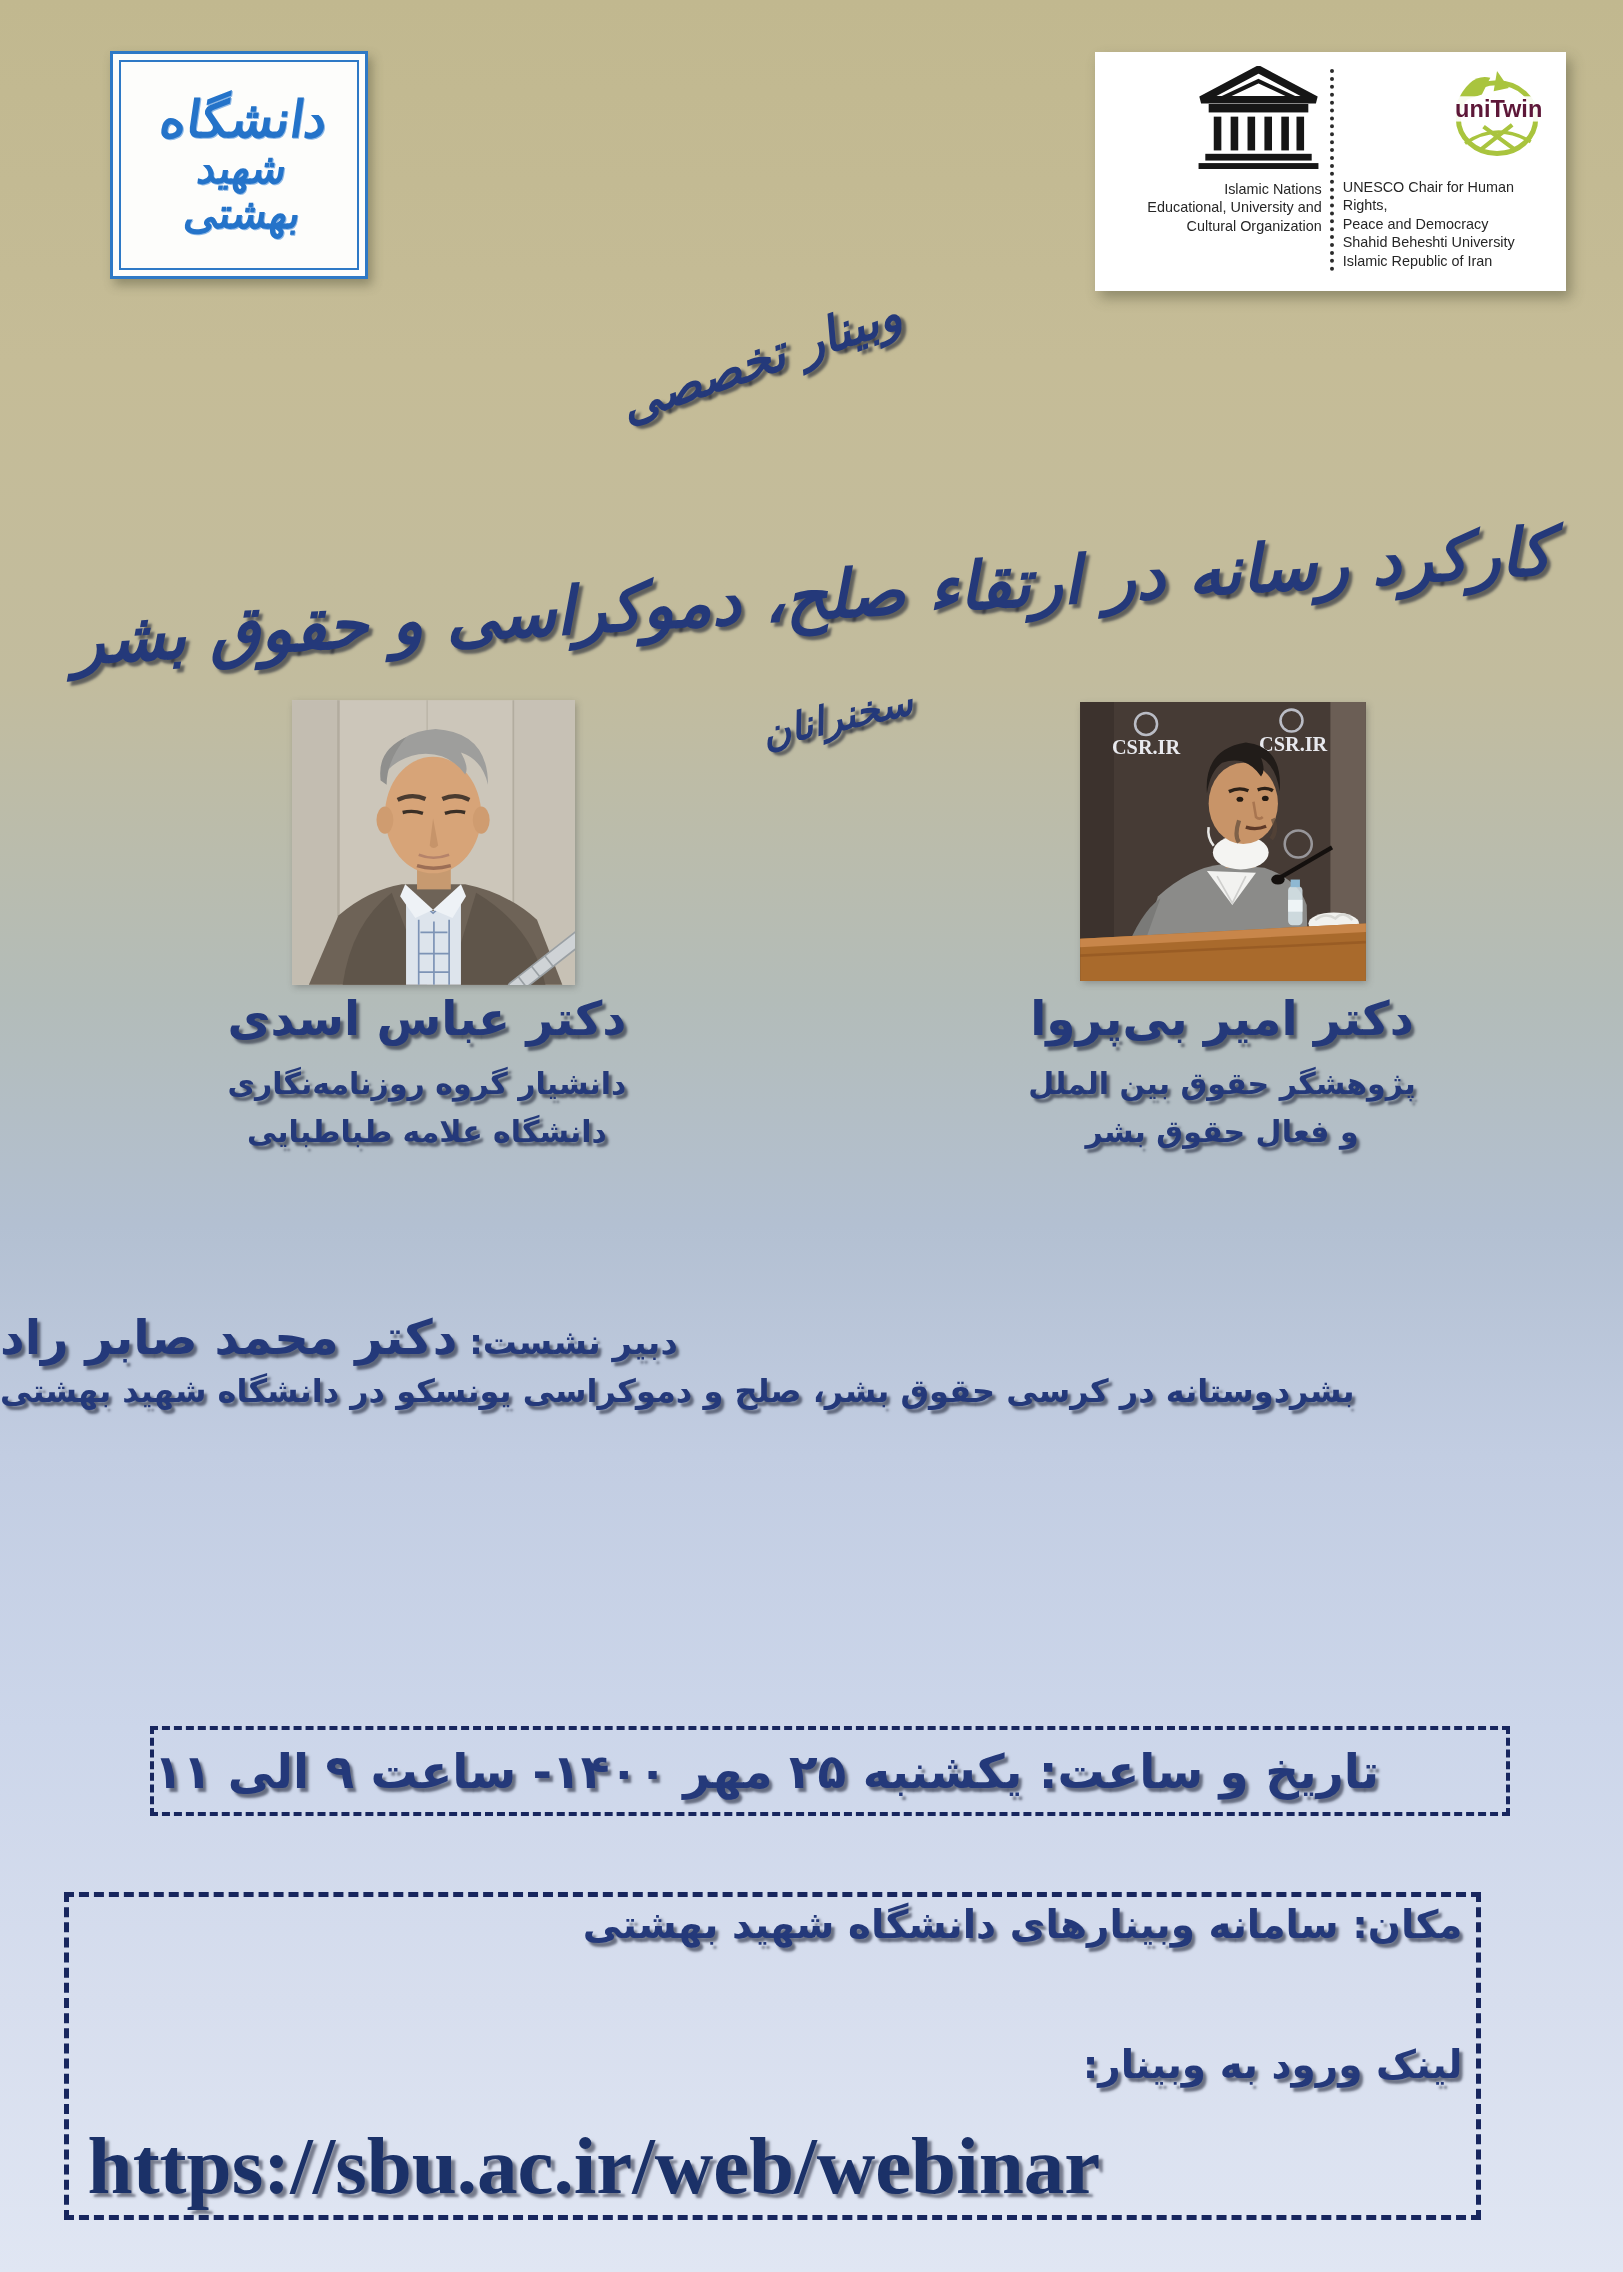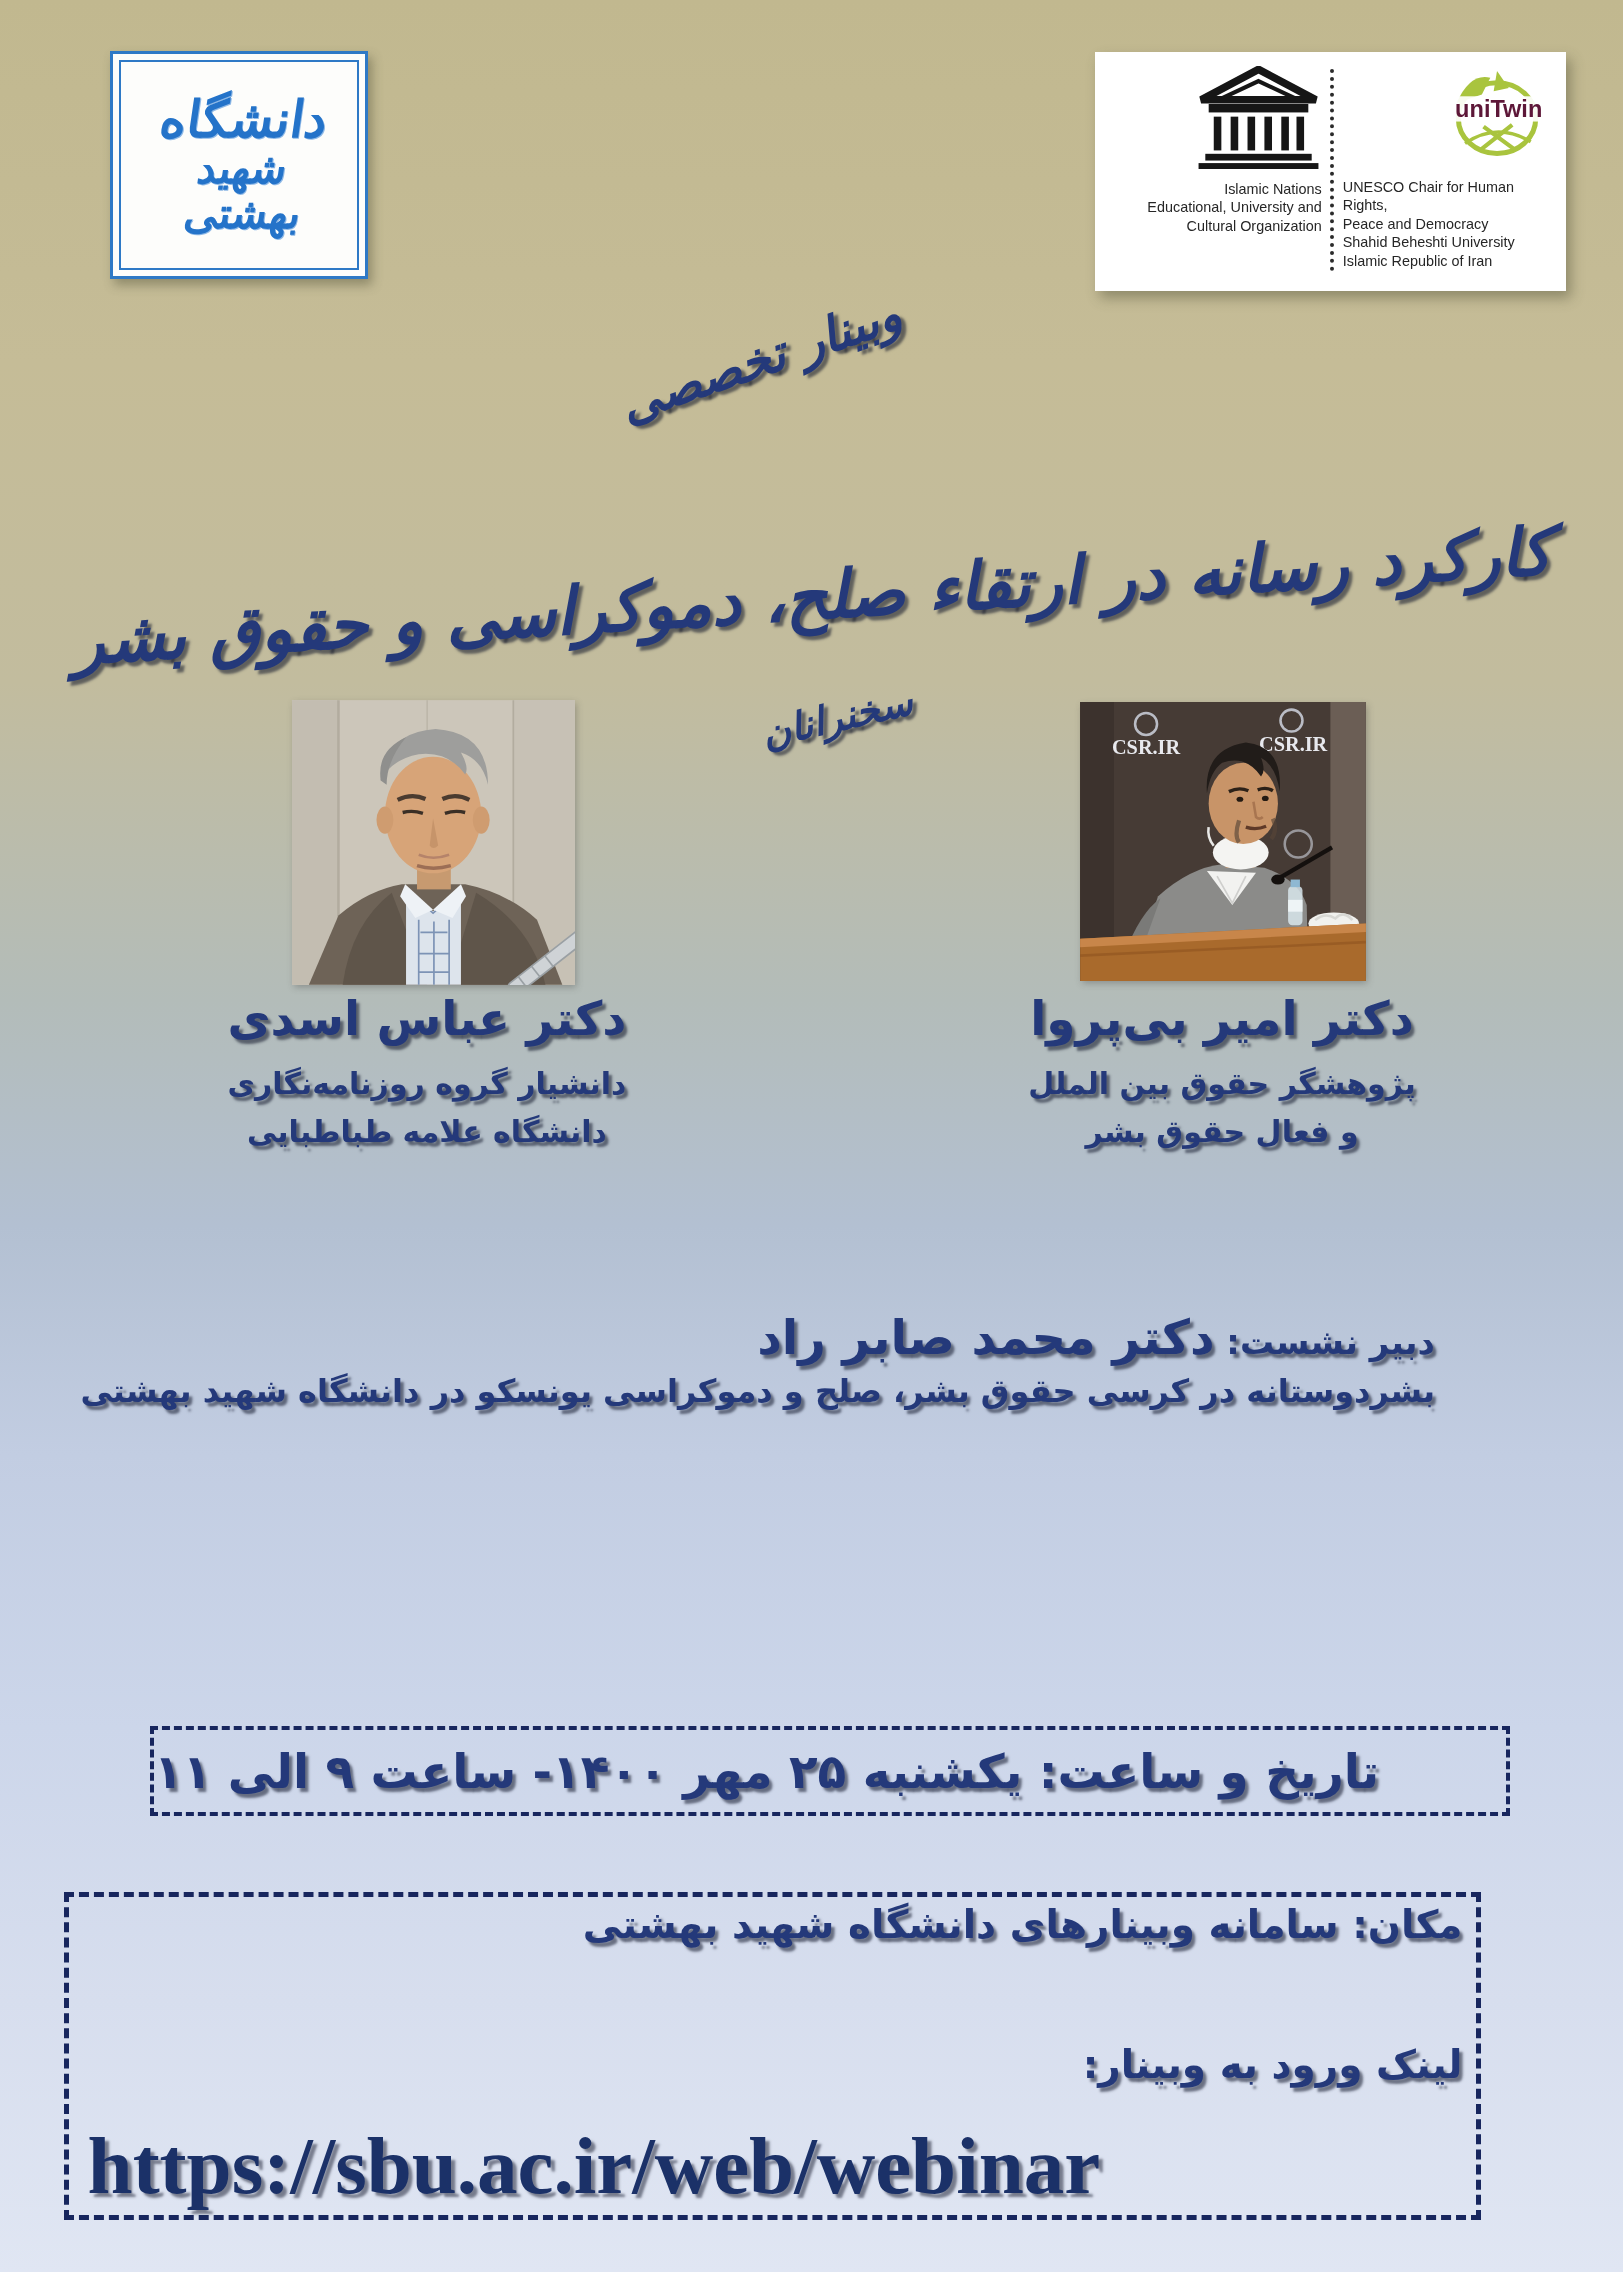--- a/index.html
+++ b/index.html
@@ -66,21 +66,21 @@
     transform:rotate(-13deg);
   }
   
   .photo{position:absolute;box-shadow:1.7px 2.5px 6.8px rgba(60,60,60,.35);}
   .photo svg{display:block;}
   
   .speaker-block{position:absolute;text-align:center;direction:rtl;}
   .speaker-name{font-size:47px;font-weight:bold;margin-bottom:13.5px;}
   .speaker-line{font-size:30px;font-weight:bold;line-height:48px;}
   
-  .moderator{position:absolute;left:0;top:1309px;width:1435px;text-align:right;direction:rtl;}
+  .moderator{position:absolute;left:0;top:1309px;width:1435px;text-align:left;direction:rtl;}
   .mod-prefix{font-size:34px;font-weight:bold;}
   .mod-name{font-size:48px;font-weight:bold;}
   .mod-desc{font-size:32px;font-weight:bold;line-height:53px;margin-top:12px;}
   
   .date-box{
     position:absolute;left:150px;top:1726px;width:1360px;height:90px;
     border:4.2px dashed #17265e;box-sizing:border-box;
     display:flex;align-items:center;justify-content:flex-end;direction:rtl;
   }
   .date-text{font-size:47px;font-weight:bold;white-space:nowrap;}
@@ -271,21 +271,21 @@
     <div class="speaker-name navy shadowed">دکتر امیر بی‌پروا</div>
     <div class="speaker-line navy shadowed">پژوهشگر حقوق بین الملل</div>
     <div class="speaker-line navy shadowed">و فعال حقوق بشر</div>
   </div>
 
   <div class="moderator">
     <div>
       <span class="mod-prefix navy shadowed">دبیر نشست: </span>
       <span class="mod-name navy shadowed">دکتر محمد صابر راد</span>
     </div>
-    <div class="mod-desc navy shadowed" style="margin-top:0;padding-left:20px;">بشردوستانه در کرسی حقوق بشر، صلح و دموکراسی یونسکو در دانشگاه شهید بهشتی</div>
+    <div class="mod-desc navy shadowed" style="margin-top:0;">بشردوستانه در کرسی حقوق بشر، صلح و دموکراسی یونسکو در دانشگاه شهید بهشتی</div>
   </div>
 
   <div class="date-box">
     <div class="date-text navy shadowed">تاریخ  و ساعت: یکشنبه ۲۵ مهر ۱۴۰۰- ساعت ۹ الی ۱۱</div>
   </div>
 
   <div class="venue-box">
     <div class="venue-location navy shadowed">مکان: سامانه وبینارهای دانشگاه شهید بهشتی</div>
     <div class="venue-link-label navy shadowed">لینک ورود به وبینار:</div>
     <div class="venue-url">https://sbu.ac.ir/web/webinar</div>

